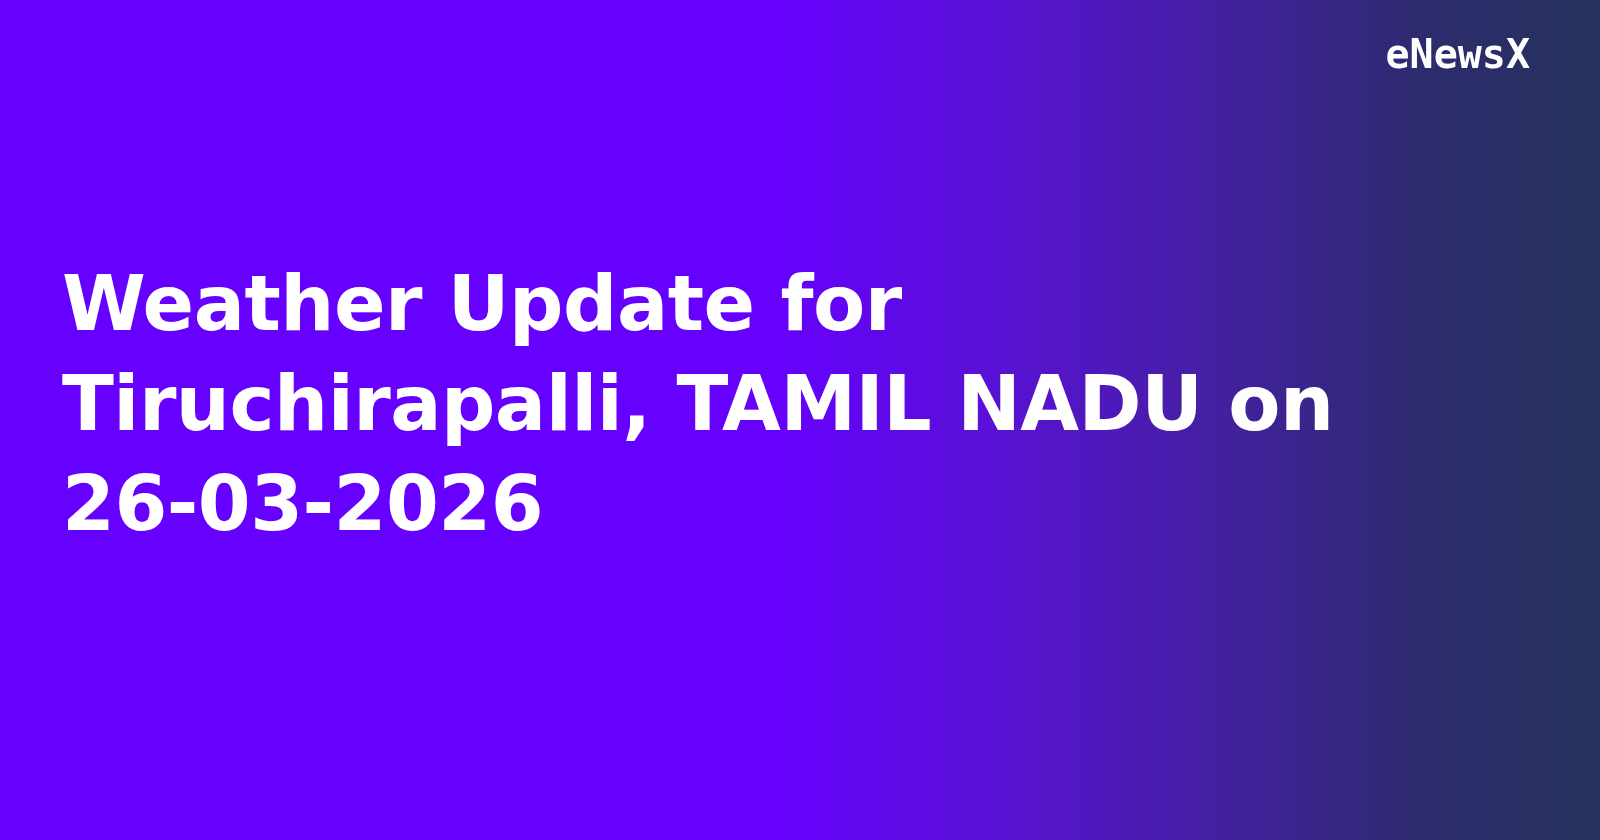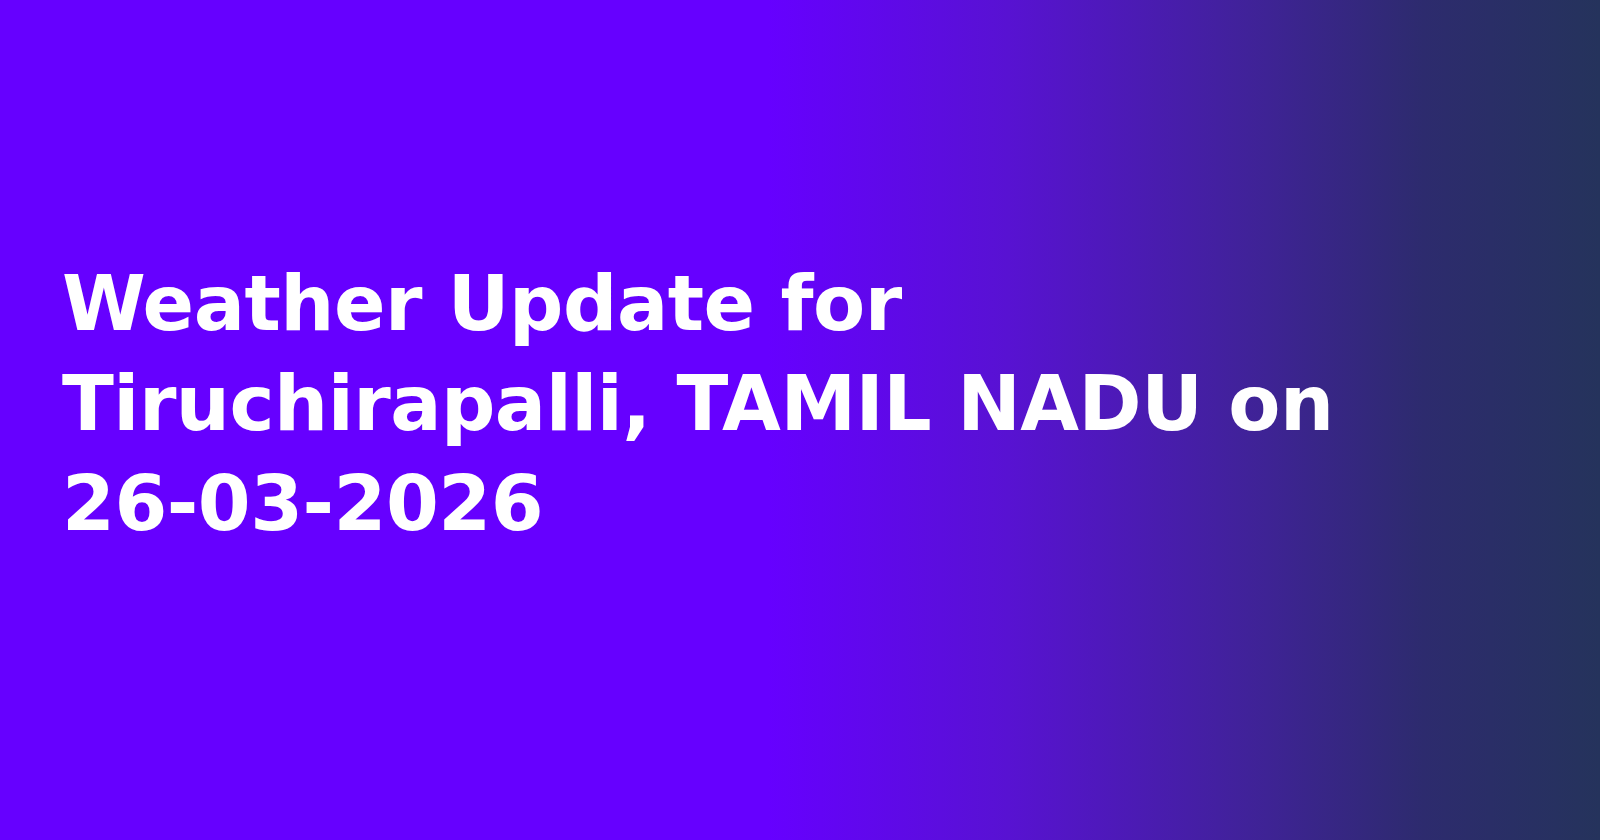--- a/index.html
+++ b/index.html
@@ -67,18 +67,19 @@
     color: #ffffff;
     letter-spacing: -0.5px;
     word-wrap: break-word;
   }
 </style>
 </head>
 <body>
 
 <div class="banner">
 
+  <div class="brand">eNewsX</div>
 
   <div class="headline-wrap">
     <h1 class="headline">Weather Update for Tiruchirapalli, TAMIL NADU on 26-03-2026</h1>
   </div>
 
 </div>
 
 </body></html>

